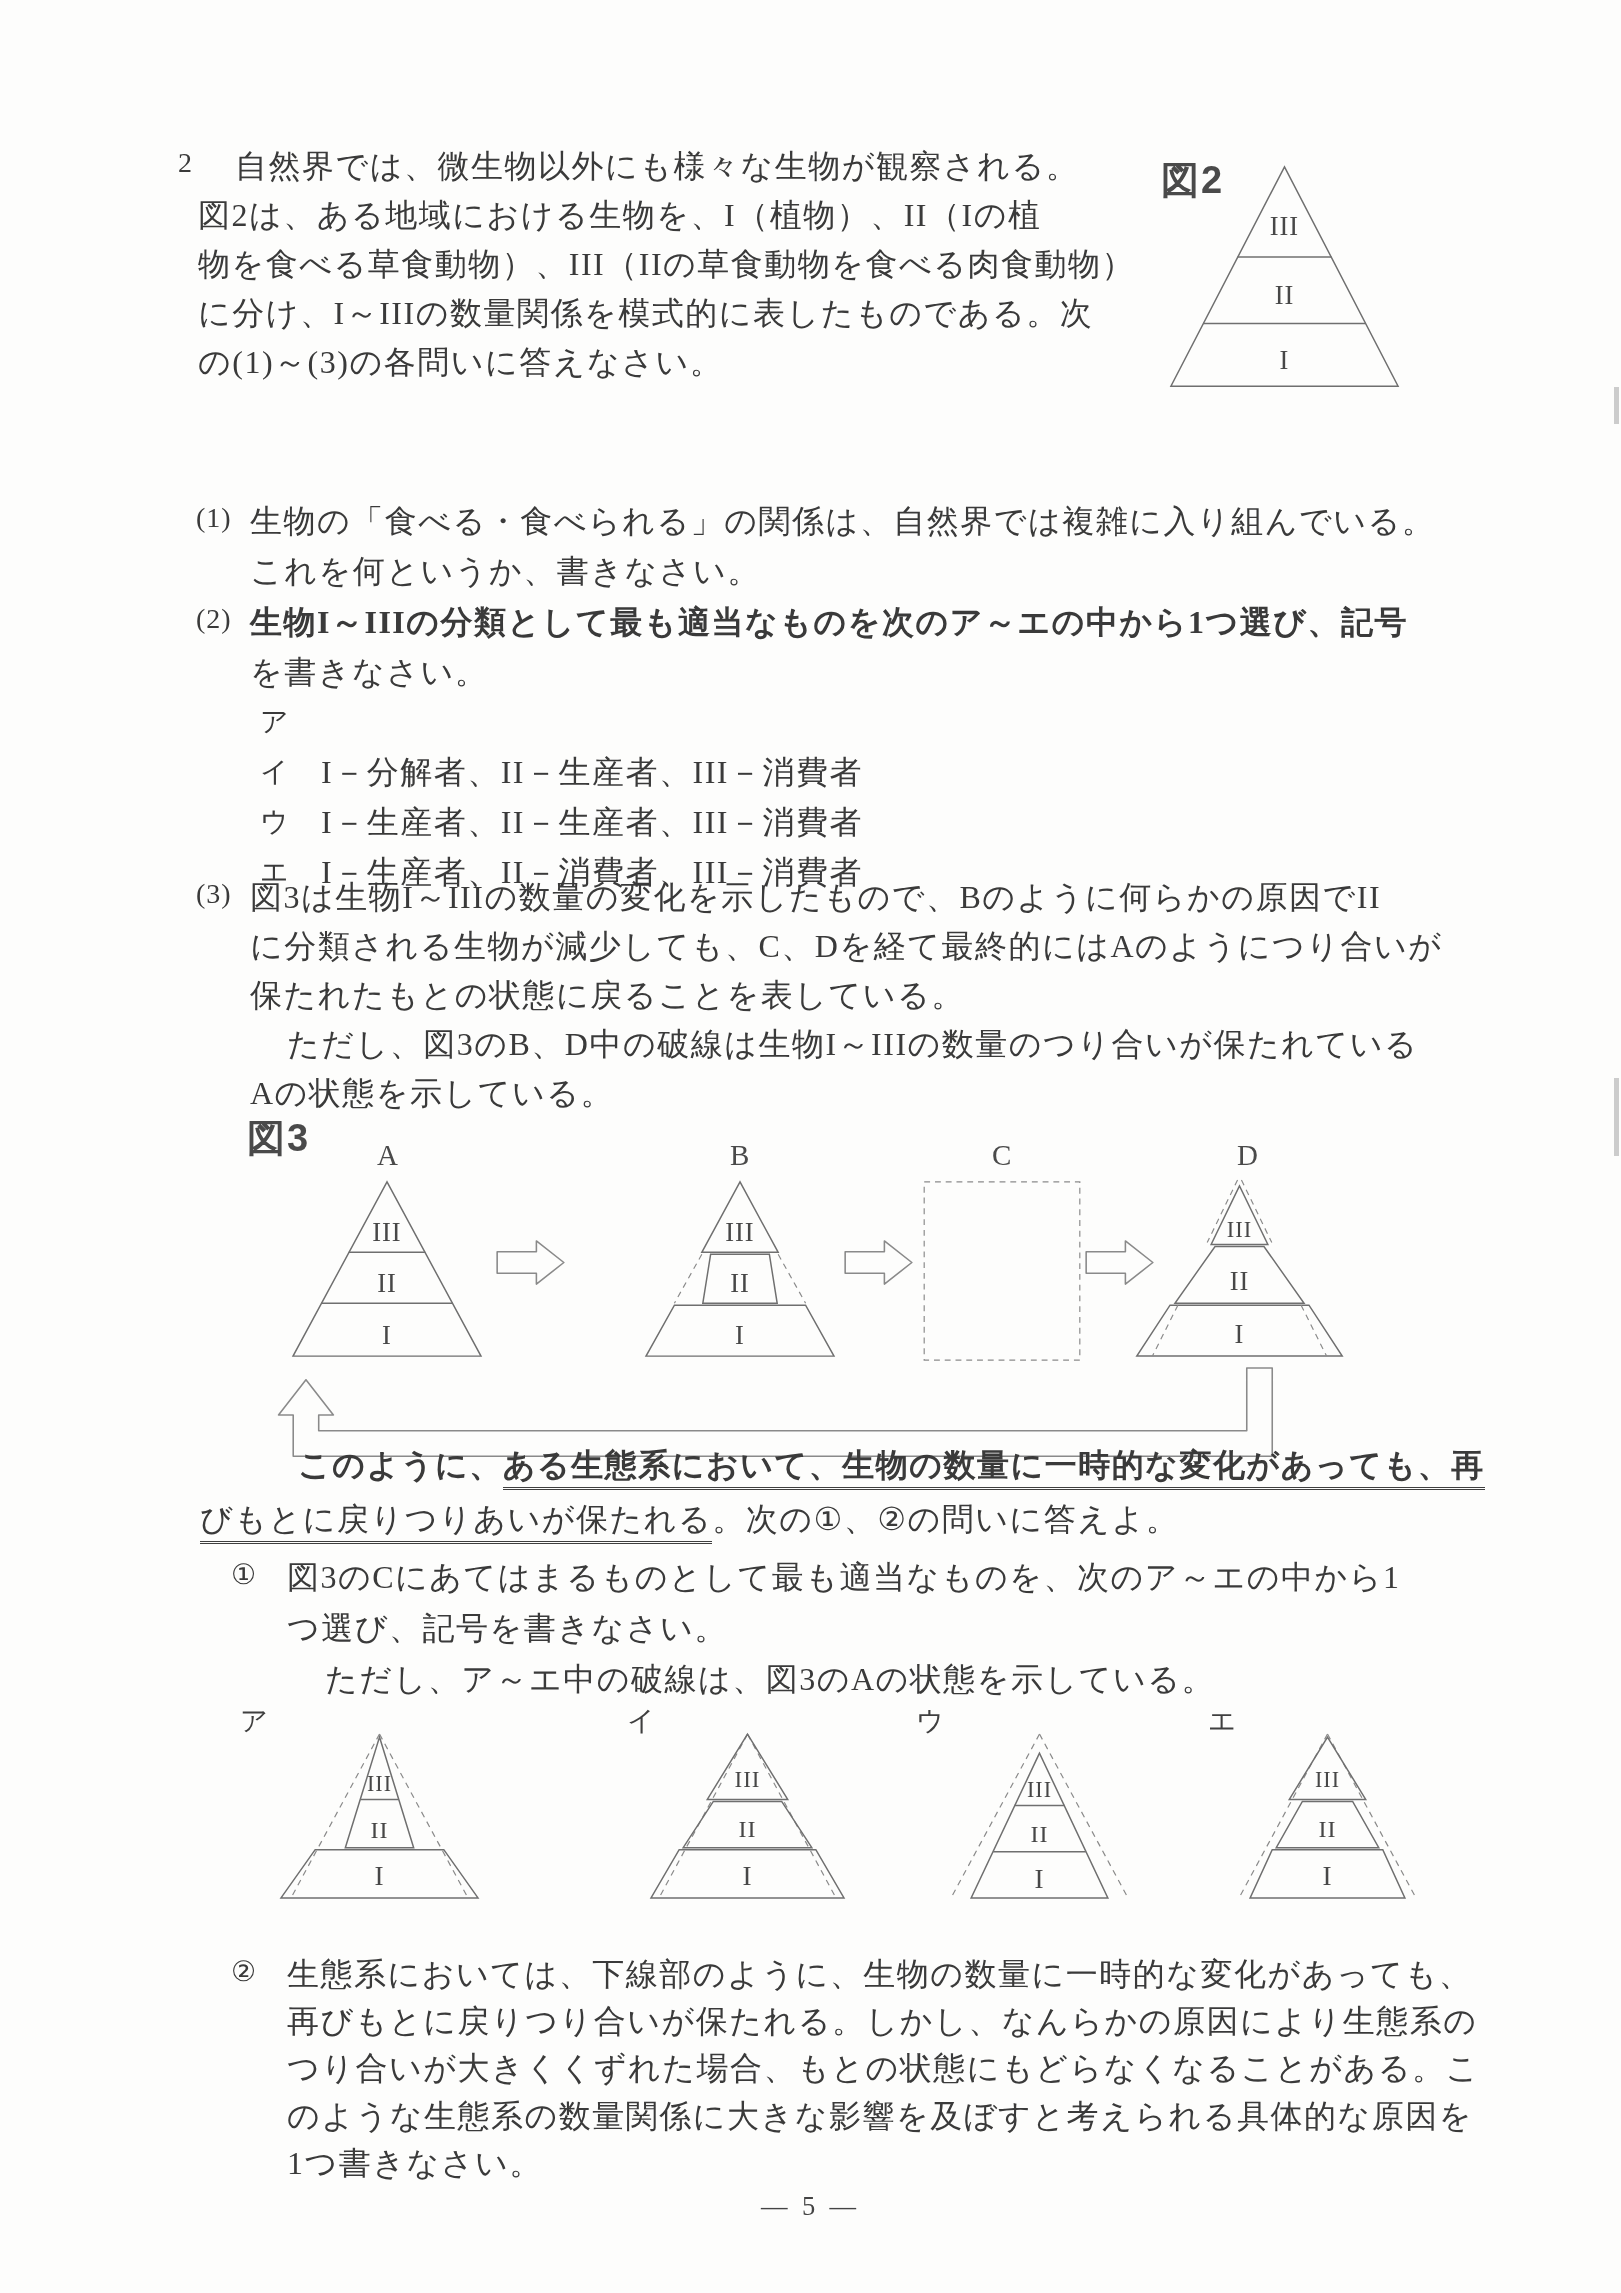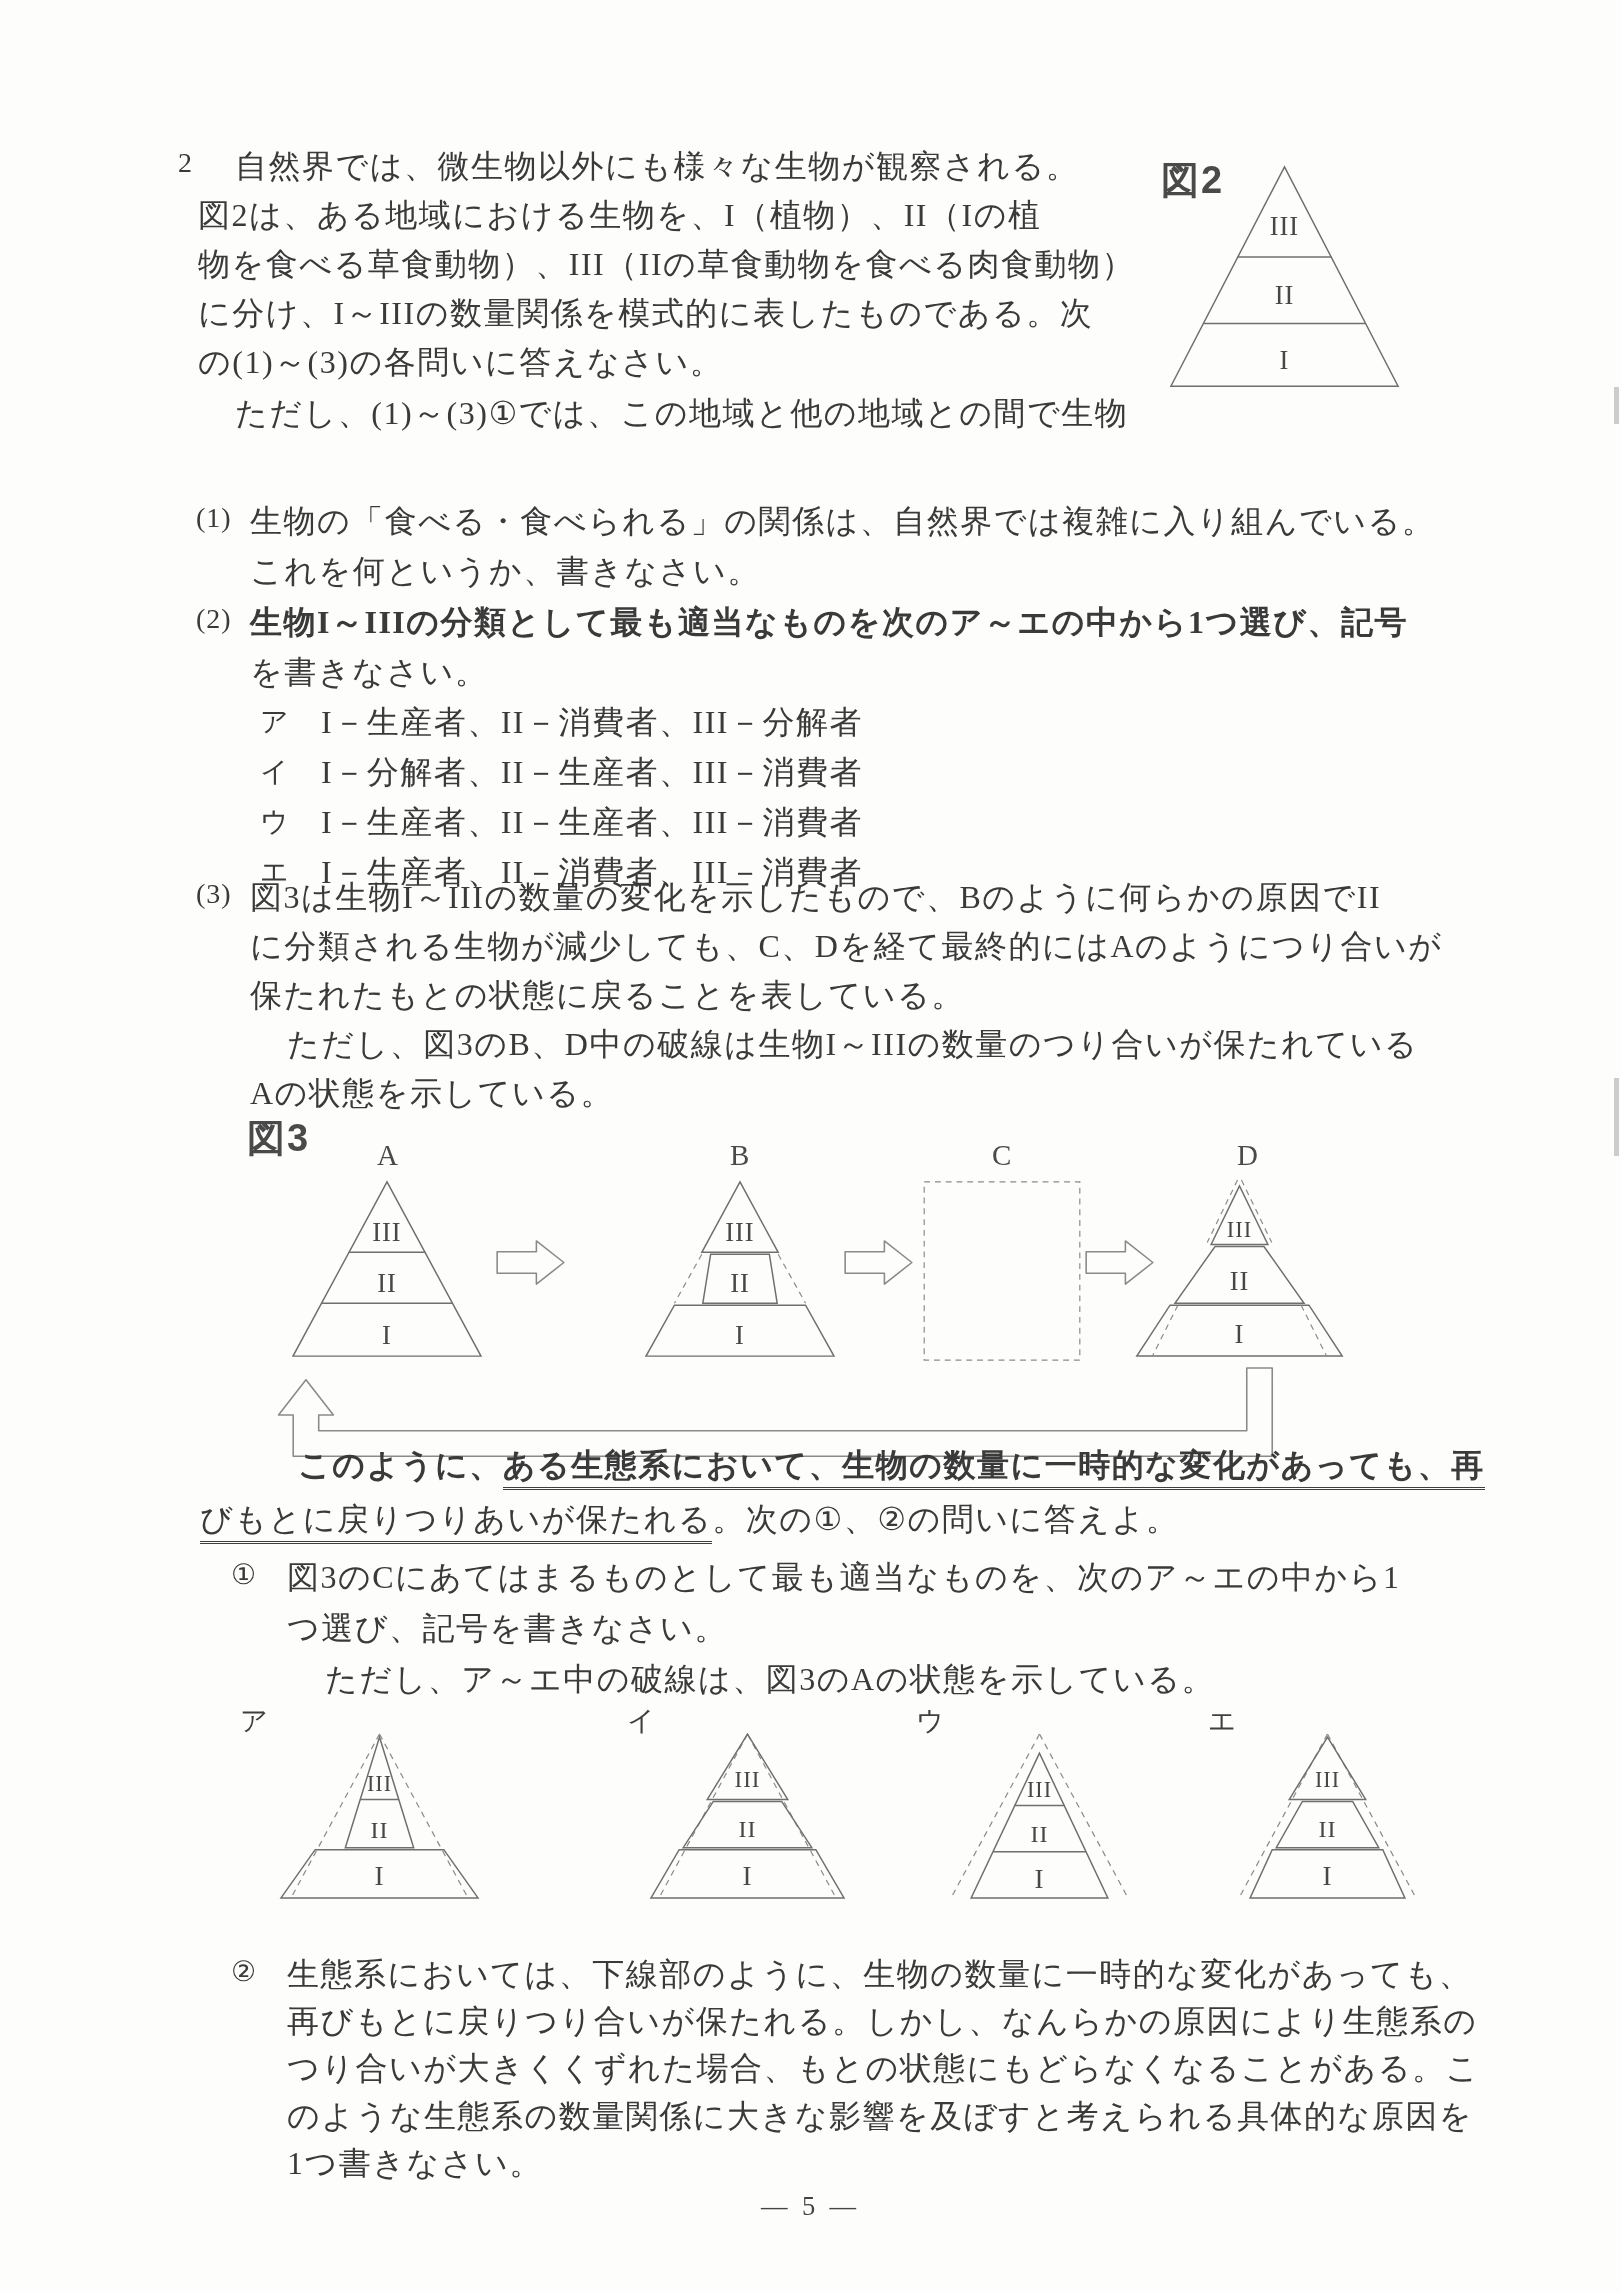--- a/index.html
+++ b/index.html
@@ -49,41 +49,39 @@
 <body>
 
 <div class="page">
 
   <div class="marker" style="left:178px; top:147px;">2</div>
   <div class="line" style="left:235px; top:147px;">自然界では、微生物以外にも様々な生物が観察される。</div>
   <div class="line" style="left:198px; top:196px;">図2は、ある地域における生物を、I（植物）、II（Iの植</div>
   <div class="line" style="left:198px; top:245px;">物を食べる草食動物）、III（IIの草食動物を食べる肉食動物）</div>
   <div class="line" style="left:198px; top:294px;">に分け、I～IIIの数量関係を模式的に表したものである。次</div>
   <div class="line" style="left:198px; top:343px;">の(1)～(3)の各問いに答えなさい。</div>
-  <div class="line" style="left:235px; top:394px;">ただし、(1)～(3)①では、この地域と他の地域との間で生物</div>
 
   <div class="fig-label" style="left:1161px; top:155px;">図2</div>
   <svg class="pyr" style="left:1157px; top:159px;" width="255" height="235" viewBox="0 0 260 240">
     <polygon points="130,8 14,232 246,232"></polygon>
     <line x1="82" y1="100" x2="178" y2="100"></line>
     <line x1="47" y1="168" x2="213" y2="168"></line>
     <text x="130" y="78">III</text>
     <text x="130" y="148">II</text>
     <text x="130" y="214">I</text>
   </svg>
 
   <div class="marker" style="left:196px; top:502px;">(1)</div>
   <div class="line" style="left:250px; top:502px;">生物の「食べる・食べられる」の関係は、自然界では複雑に入り組んでいる。</div>
   <div class="line" style="left:250px; top:552px;">これを何というか、書きなさい。</div>
 
   <div class="marker" style="left:196px; top:603px;">(2)</div>
   <div class="line" style="left:250px; top:603px;font-weight:bold;">生物I～IIIの分類として最も適当なものを次のア～エの中から1つ選び、記号</div>
   <div class="line" style="left:250px; top:653px;">を書きなさい。</div>
   <div class="marker" style="left:260px; top:703px;">ア</div>
-  <div class="line" style="left:321px; top:703px;">I－生産者、II－消費者、III－分解者</div>
   <div class="marker" style="left:260px; top:753px;">イ</div>
   <div class="line" style="left:321px; top:753px;">I－分解者、II－生産者、III－消費者</div>
   <div class="marker" style="left:260px; top:803px;">ウ</div>
   <div class="line" style="left:321px; top:803px;">I－生産者、II－生産者、III－消費者</div>
   <div class="marker" style="left:260px; top:853px;">エ</div>
   <div class="line" style="left:321px; top:853px;">I－生産者、II－消費者、III－消費者</div>
 
   <div class="marker" style="left:196px; top:878px;">(3)</div>
   <div class="line" style="left:250px; top:878px;">図3は生物I～IIIの数量の変化を示したもので、Bのように何らかの原因でII</div>
   <div class="line" style="left:250px; top:927px;">に分類される生物が減少しても、C、Dを経て最終的にはAのようにつり合いが</div>

